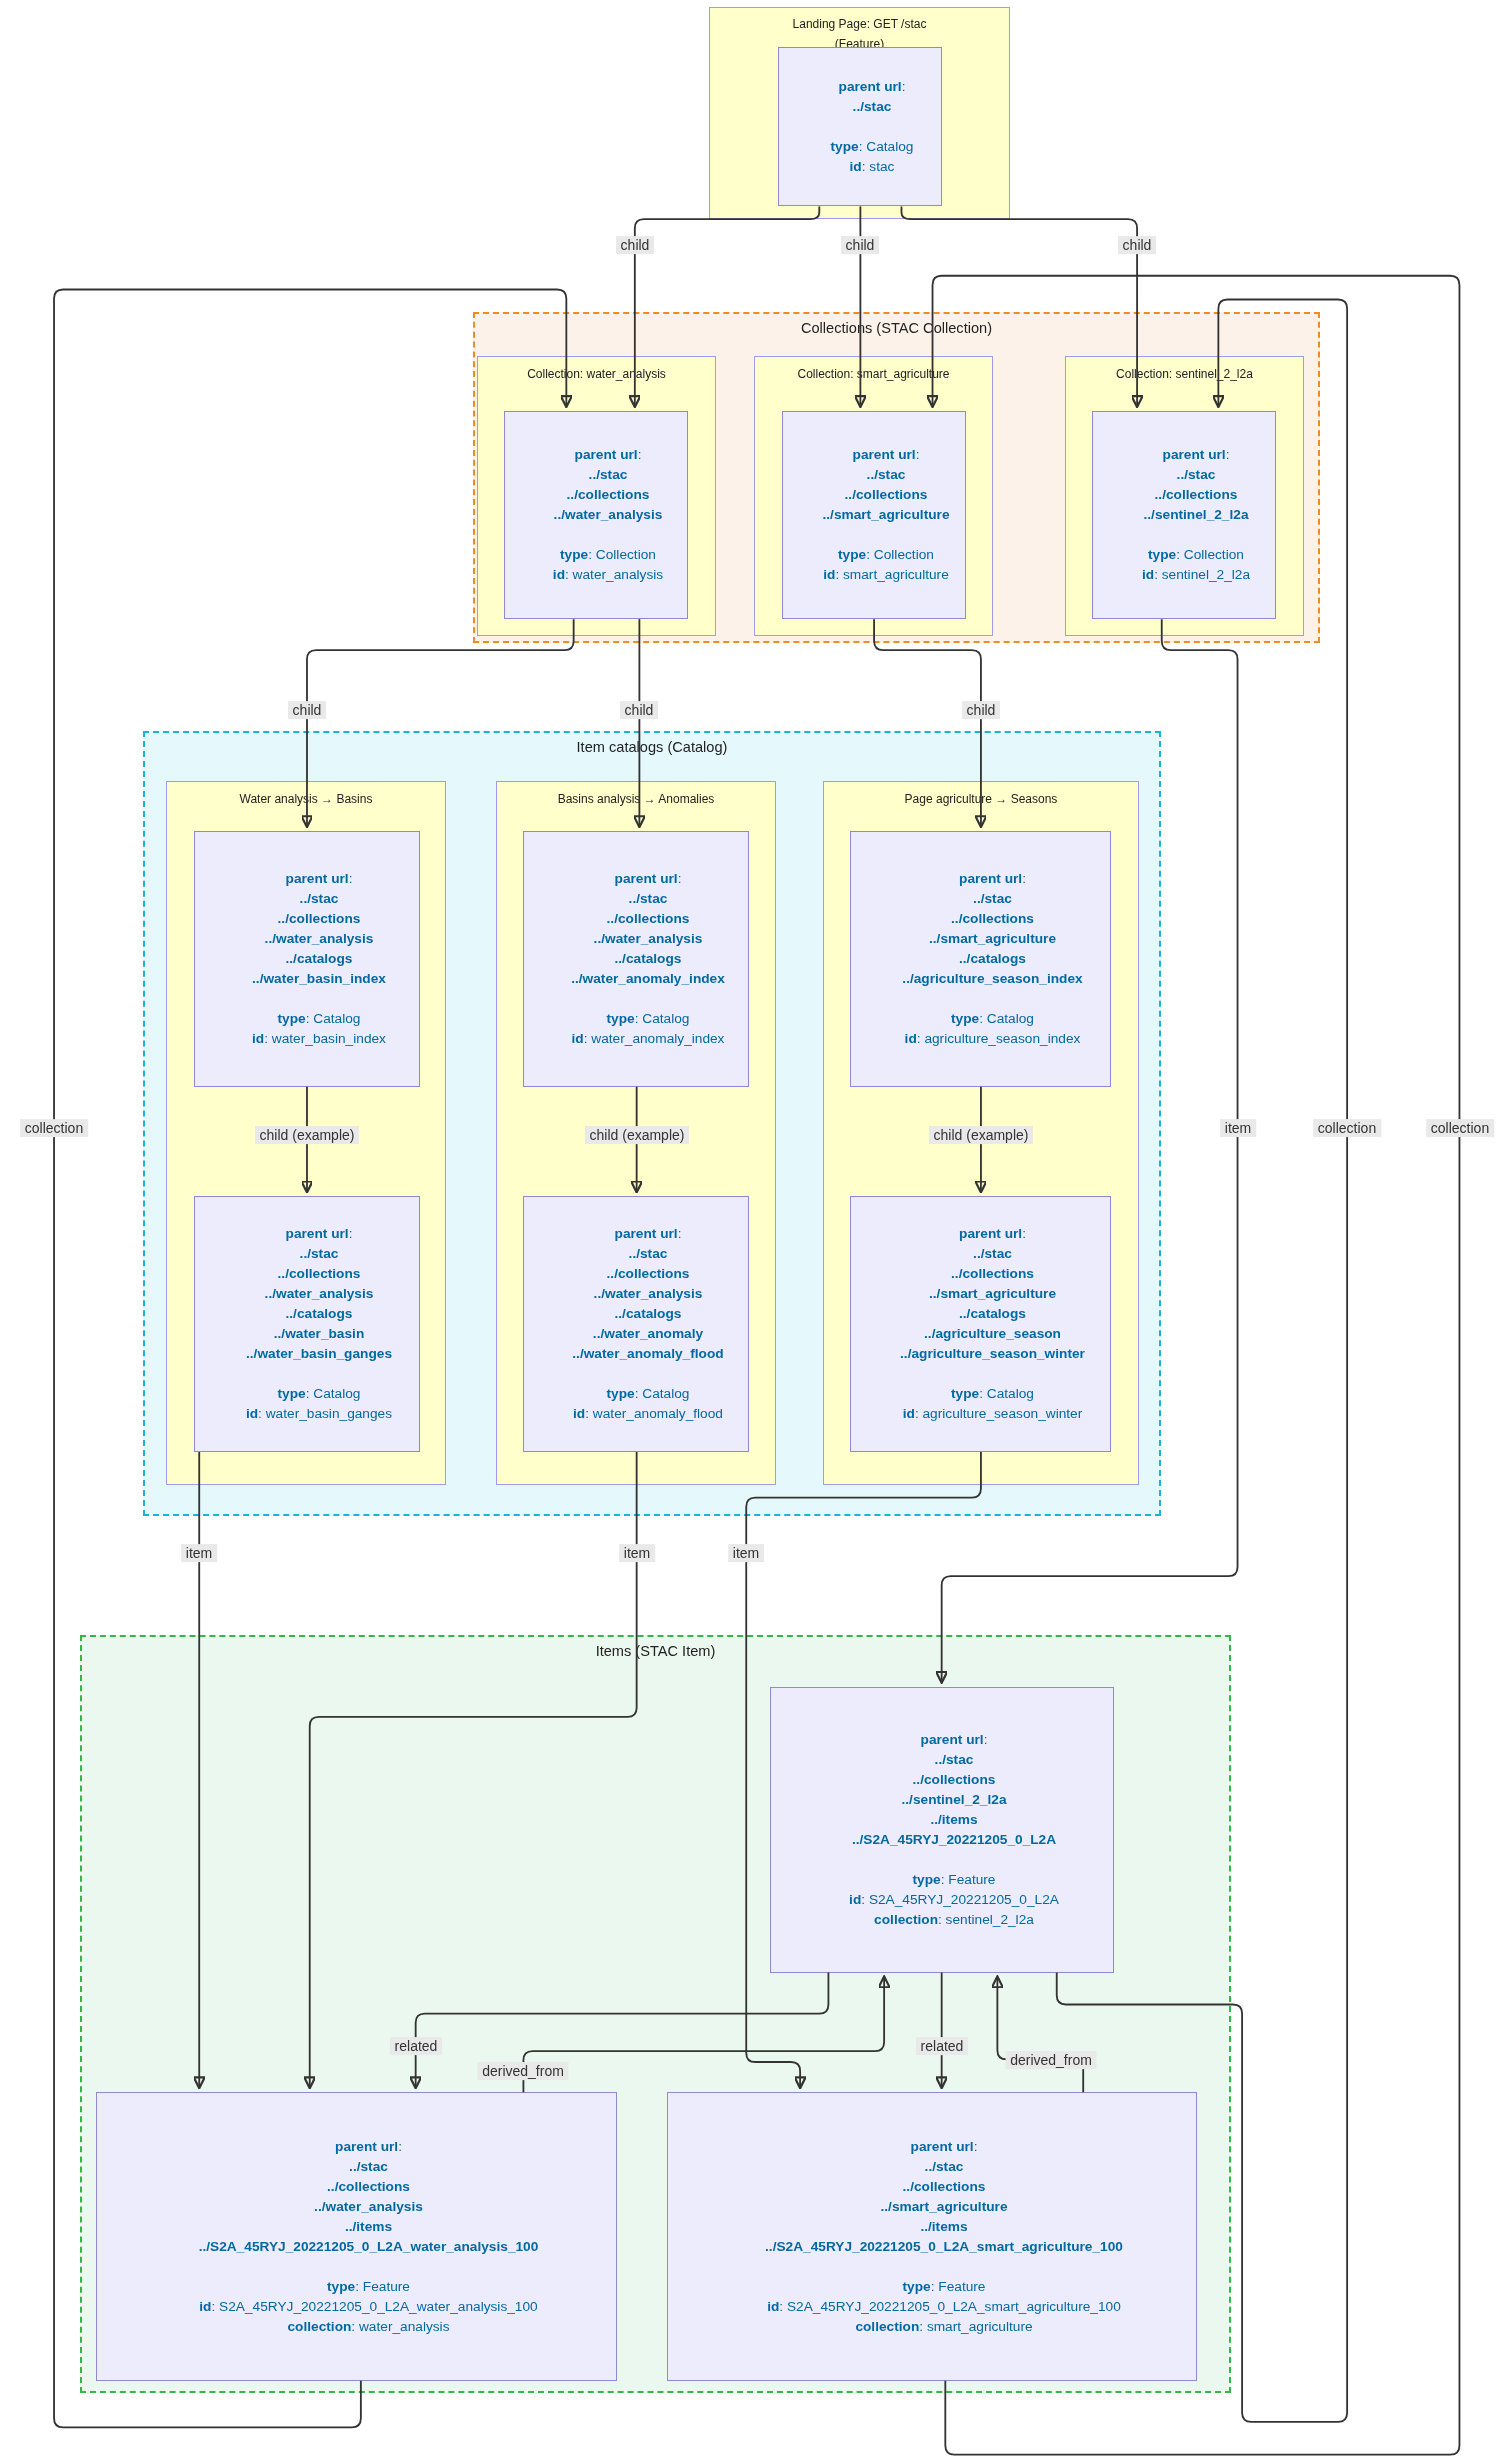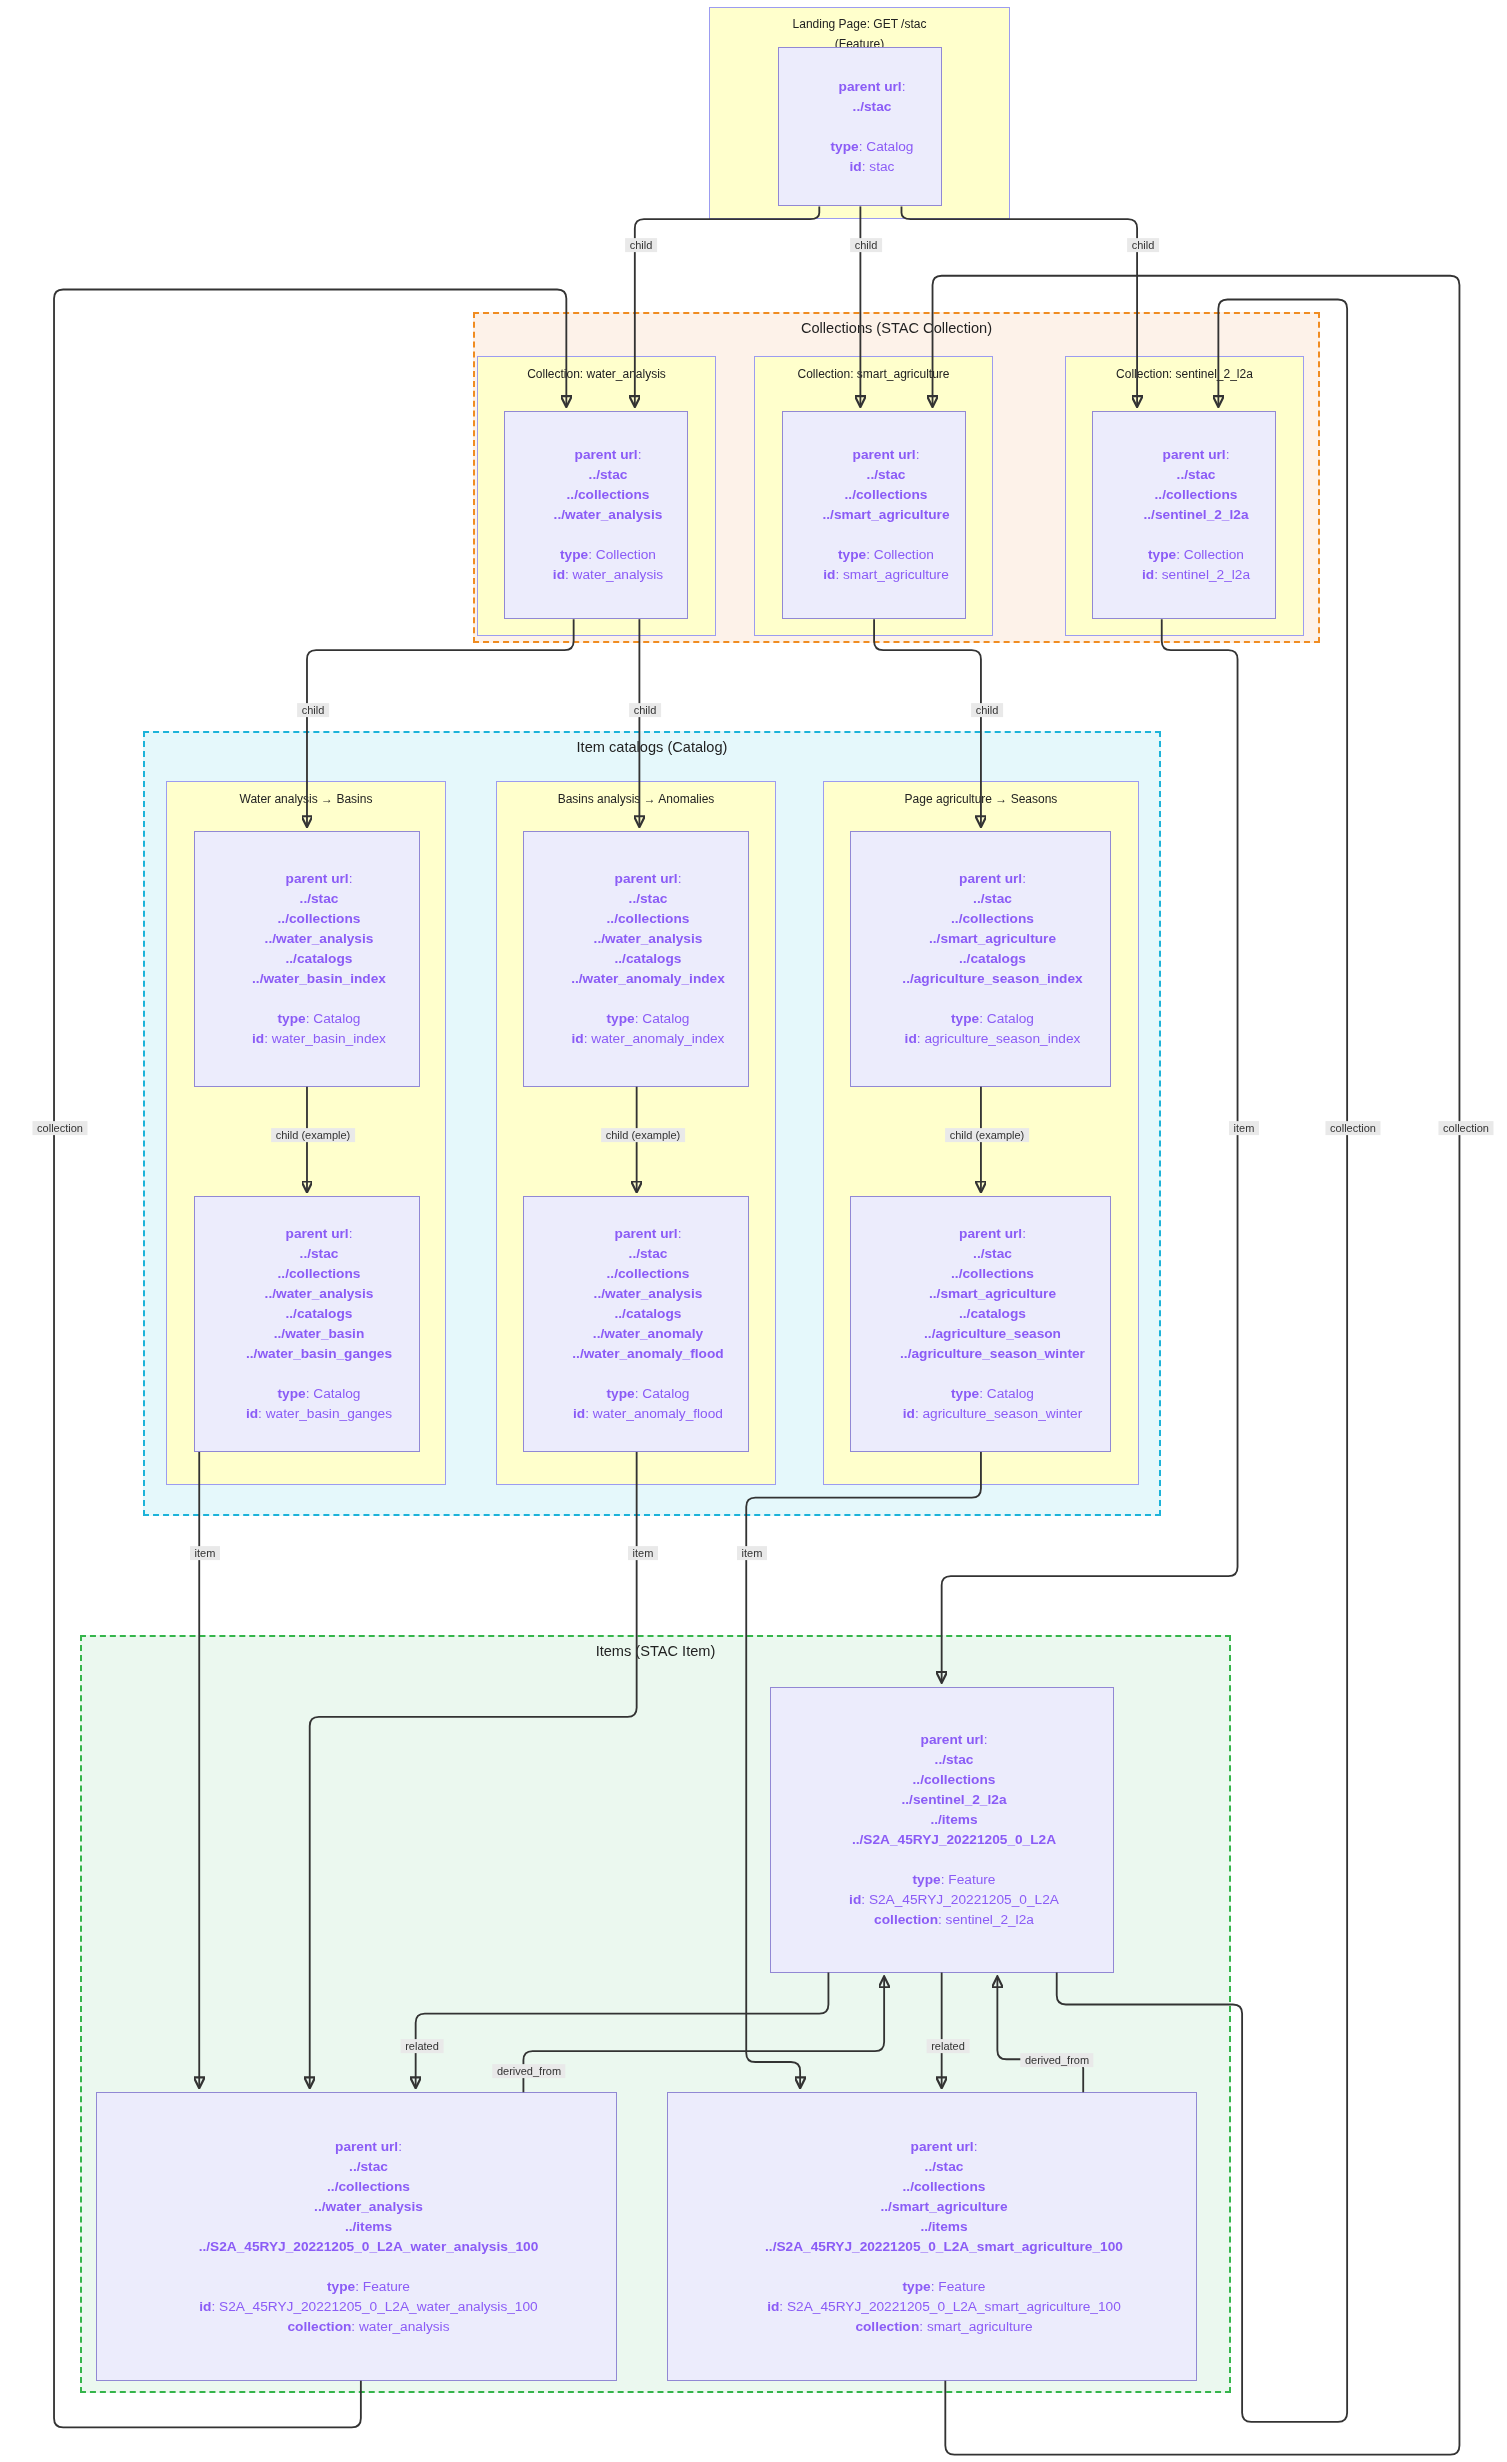--- a/index.html
+++ b/index.html
@@ -9,29 +9,29 @@
   .g-collections{background:var(--c-group_collections_bg,#fdf2e9);border:2.7px dashed var(--c-group_collections_border,#f08c21);}
   .g-catalogs{background:var(--c-group_catalogs_bg,#e5f8fb);border:2.7px dashed var(--c-group_catalogs_border,#1cb3d9);}
   .g-items{background:var(--c-group_items_bg,#ebf8ef);border:2.7px dashed var(--c-group_items_border,#35b54a);}
   .gtitle{position:absolute;top:5.5px;left:0;width:100%;text-align:center;font-size:14.6px;color:#222;}
   .ybox{position:absolute;box-sizing:border-box;background:var(--c-node_bg,#ffffcc);
         border:1.4px solid var(--c-node_border,#9c9cf0);}
   .ntitle{position:absolute;top:7.3px;left:0;width:100%;text-align:center;font-size:12px;color:#222;line-height:20px;}
   .record{position:absolute;box-sizing:border-box;background:var(--c-record_bg,#ececfc);
           border:1.4px solid var(--c-record_border,#9188d4);
           display:flex;flex-direction:column;justify-content:center;
-          text-align:center;font-size:13.7px;line-height:20px;color:#8b5cf6;padding-left:24px;}
+          text-align:center;font-size:13.7px;line-height:20px;color:#0369a1;padding-left:24px;}
   .ln{width:100%;}
   .urls{white-space:pre-line;font-weight:bold;}
   .gap{height:20px;}
   .b{font-weight:bold;}
   #edge-layer{position:absolute;left:0;top:0;pointer-events:none;}
   #edge-layer path{fill:none;stroke:var(--c-edge,#333333);stroke-width:2px;}
   .elabel{position:absolute;transform:translate(-50%,-50%);background:var(--c-edge_label_bg,#e9e9e9);
-          padding:0.9px 4.6px;font-size:11px;color:#333;white-space:nowrap;z-index:5;margin-left:6px;}
+          padding:0.9px 4.6px;font-size:14px;color:#333;white-space:nowrap;z-index:5;}
 </style>
 </head>
 <body>
 
 <div id="canvas">
 
   <div class="group g-collections" style="left:473px;top:312px;width:847px;height:331px;">
     <div class="gtitle">Collections (STAC Collection)</div>
   </div>
   <div class="group g-catalogs" style="left:143px;top:731px;width:1018px;height:785px;">

